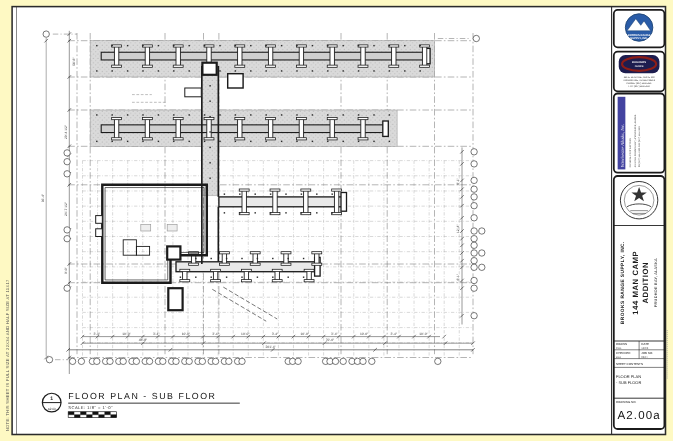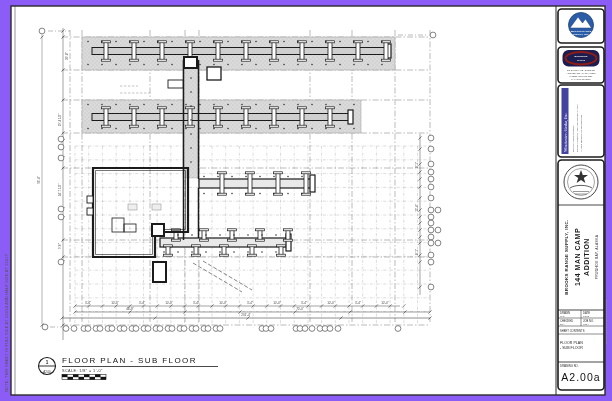--- a/index.html
+++ b/index.html
@@ -1,16 +1,16 @@
 <!DOCTYPE html>
 <html><head>
 <meta charset="utf-8">
 <style>
   html,body{margin:0;padding:0;background:#ffffff;}
-  .page{position:relative;width:612px;height:401px;background:#8b5cf6;overflow:hidden;
+  .page{position:relative;width:612px;height:401px;background:#fef9c3;overflow:hidden;
         font-family:"Liberation Sans",sans-serif;}
   svg{display:block}
   text{fill:#1c1c1c;font-family:"Liberation Sans",sans-serif;}
   .note{font-size:3.8px;fill:#555;letter-spacing:.25px;}
   .dim{font-size:3px;fill:#444;}
   .plantitle{font-size:8px;letter-spacing:1.4px;fill:#141414;}
   .scaletxt{font-size:3.8px;letter-spacing:.4px;fill:#333;}
   .mk1{font-size:4.6px;font-weight:bold;}
   .mk2{font-size:2.8px;}
   .tb-company{font-size:4.4px;letter-spacing:.4px;font-weight:bold;}

